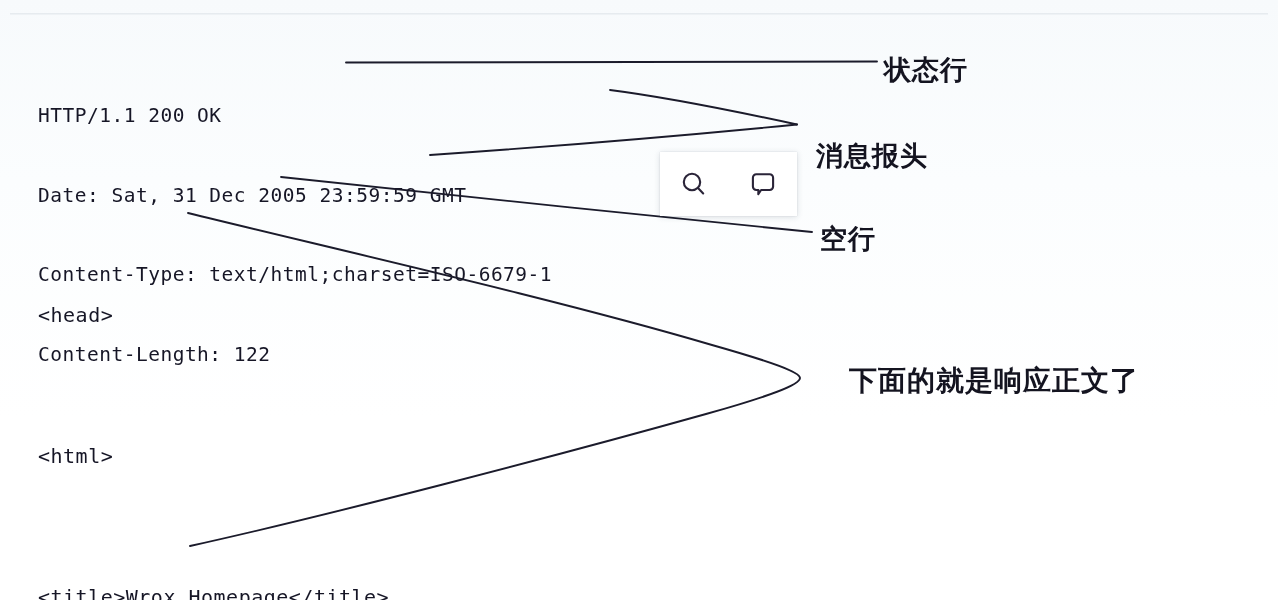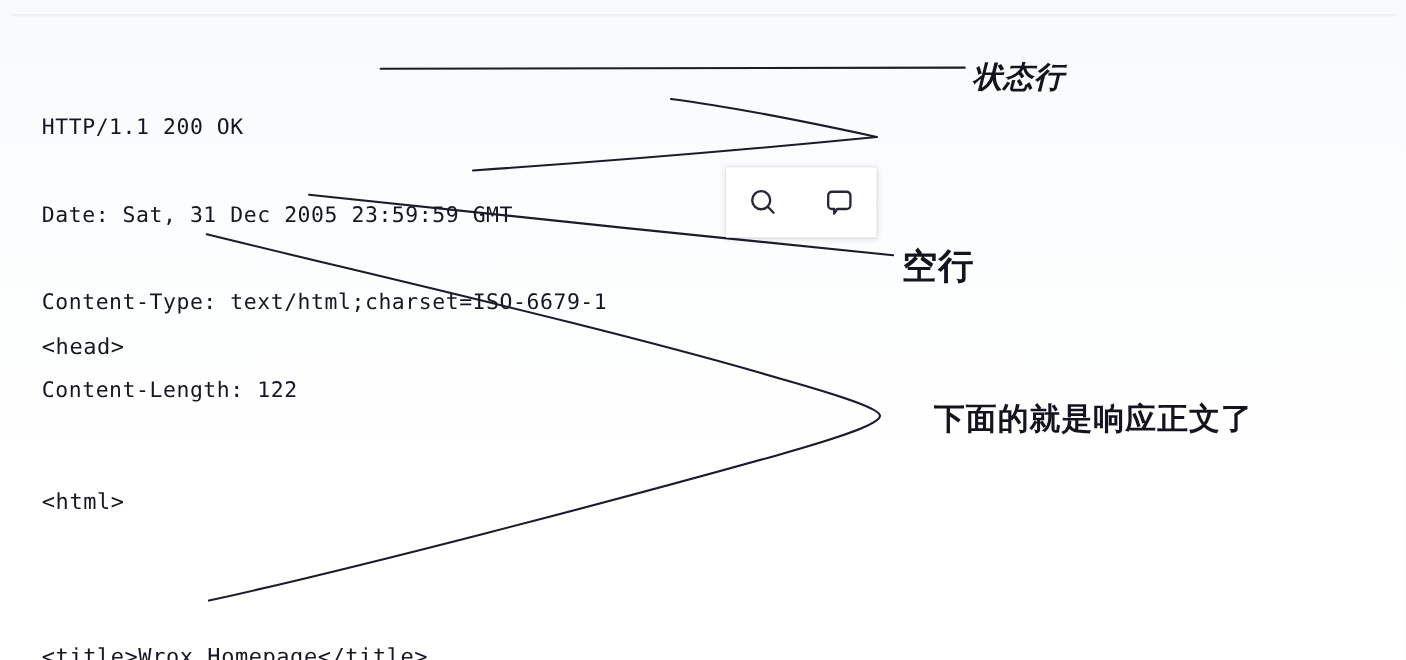--- a/index.html
+++ b/index.html
@@ -62,23 +62,23 @@
 
   
   .cn-label {
     position: absolute;
     font-family: "DejaVu Sans", sans-serif;
     font-weight: bold;
     color: #141420;
     white-space: nowrap;
     letter-spacing: 1px;
   }
-  #label-status   { left: 884px; top: 52px;  font-size: 27px; font-style: italic; }
+  #label-status   { left: 884px; top: 52px;  font-size: 27px; }
   #label-headers  { left: 816px; top: 138px; font-size: 27px; }
-  #label-blank    { left: 820px; top: 221px; font-size: 32px; }
+  #label-blank    { left: 820px; top: 221px; font-size: 27px; }
   #label-body     { left: 818px; top: 362px; font-size: 28px; margin-left: 31px; }
 
   
   #leaders {
     position: absolute;
     left: 0; top: 0;
     width: 1278px;
     height: 600px;
     pointer-events: none;
   }
@@ -173,16 +173,17 @@
       </svg>
     </div>
     <div class="panel-btn">
       <svg width="30" height="30" viewBox="0 0 30 30">
         <path class="gl" d="M8.3,5.3 H21.7 A3.4,3.4 0 0 1 25.1,8.7 V17.6 A3.4,3.4 0 0 1 21.7,21 H13.1 L10.3,25.2 L10.4,21 H8.3 A3.4,3.4 0 0 1 4.9,17.6 V8.7 A3.4,3.4 0 0 1 8.3,5.3 Z"></path>
       </svg>
     </div>
   </div>
 
   <div id="label-status" class="cn-label">状态行</div>
+  <div id="label-headers" class="cn-label">消息报头</div>
   <div id="label-blank" class="cn-label">空行</div>
   <div id="label-body" class="cn-label">下面的就是响应正文了</div>
 
 </div>
 
 </body></html>

